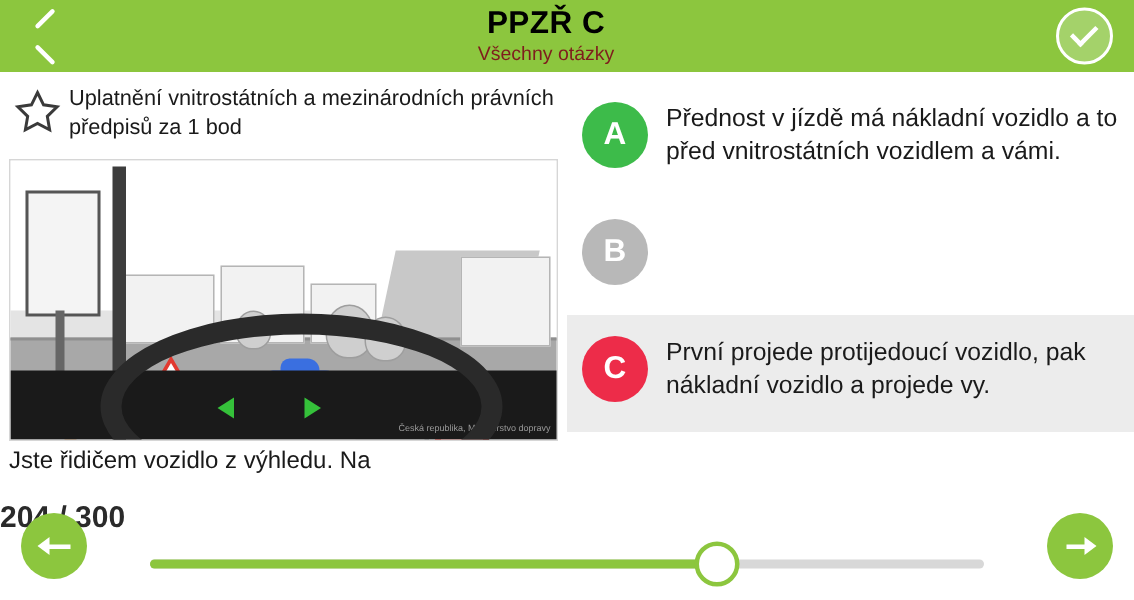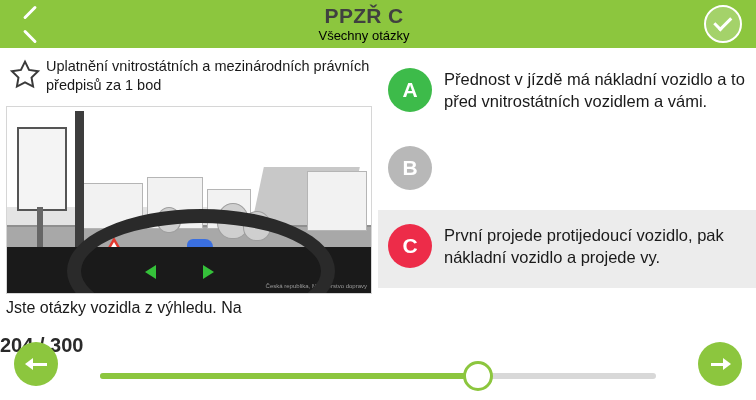--- a/index.html
+++ b/index.html
@@ -55,27 +55,27 @@
   .chev:before { top: 8px; transform: rotate(-45deg); transform-origin: left center;}
   .chev:after  { top: 20px; transform: rotate(45deg); transform-origin: left center;}
 
   .title-wrap {
     flex: 1;
     text-align: center;
     line-height: 1.05;
     margin-left: -20px;
   }
   .title-main {
-    color: #404040;
+    color: #000000;
     font-size: 21px;
     font-weight: bold;
     letter-spacing: .3px;
   }
   .title-sub {
-    color: #000000;
+    color: #7f1d1d;
     font-size: 13px;
     margin-top: 2px;
   }
   .check-btn {
     width: 66px;
     height: 48px;
     display: flex;
     align-items: center;
     justify-content: center;
     cursor: pointer;
@@ -499,21 +499,21 @@
         </div>
 
         <div class="dash-board">
           <div class="arrow-g arrow-left-g"></div>
           <div class="arrow-g arrow-right-g"></div>
           <div class="dash-text">Česká republika, Ministerstvo dopravy</div>
         </div>
         <div class="steer"></div>
       </div>
 
-      <div class="q-text">Jste otázky vozidla z výhledu. Na</div>
+      <div class="q-text">Jste řidičem vozidlo z výhledu. Na</div>
     </div>
 
     <div class="right-col">
       <div class="answers">
 
         <div class="answer">
           <div class="ans-badge badge-a">A</div>
           <div class="ans-text">Přednost v jízdě má nákladní vozidlo a to před vnitrostátních vozidlem a vámi.</div>
         </div>
 

